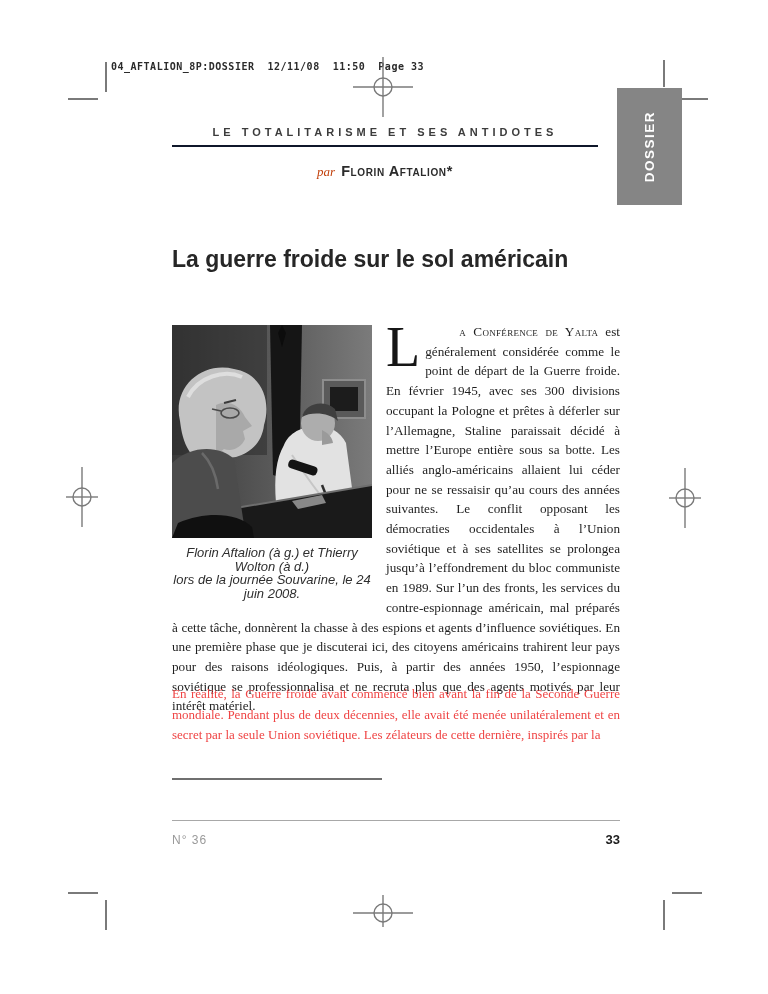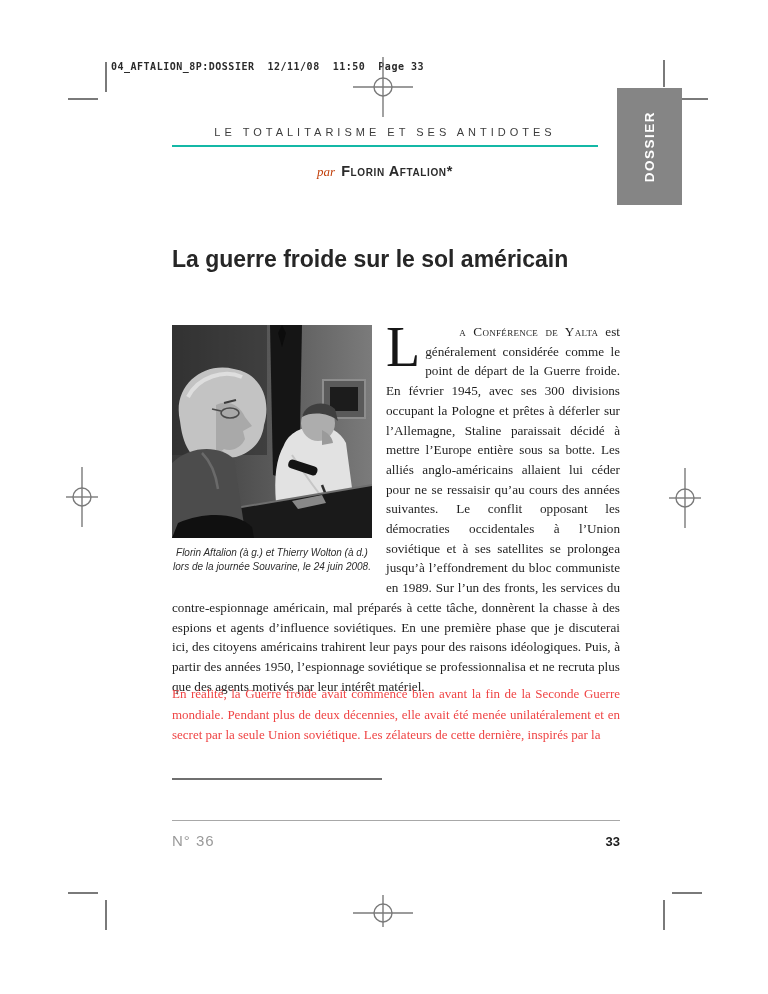--- a/index.html
+++ b/index.html
@@ -21,22 +21,22 @@
   }
   .dossier-tab span{
     writing-mode:vertical-rl;transform:rotate(180deg);
     font-family:"Liberation Sans",sans-serif;font-weight:bold;font-size:13.5px;
     letter-spacing:1.5px;color:#ffffff;
   }
   
   .rubric{
     position:absolute;left:172px;top:126px;width:426px;
     text-align:center;font-family:"Liberation Sans",sans-serif;
-    font-weight:normal;font-size:11px;letter-spacing:4px;color:#3c3c3c;
-    padding-bottom:7px;border-bottom:2px solid #14b8a6;
+    font-weight:bold;font-size:11px;letter-spacing:4px;color:#3c3c3c;
+    padding-bottom:7px;border-bottom:2px solid #0f172a;
   }
   .byline{
     position:absolute;left:172px;top:162px;width:426px;text-align:center;
   }
   .byline .par{font-style:italic;font-size:13px;color:#c2410c;margin-right:6px;}
   .byline .author{
     font-family:"Liberation Sans",sans-serif;font-weight:bold;font-size:14.5px;
     font-variant:small-caps;letter-spacing:.6px;color:#2b2b2b;
   }
   .article-title{
@@ -46,21 +46,21 @@
   }
   
   .body-block{
     position:absolute;left:172px;top:322px;width:448px;
     font-size:13.2px;line-height:19.7px;text-align:justify;color:#1e1e1e;
   }
   figure.photo{float:left;width:200px;margin:3px 14px 8px 0;padding:0;}
   figure.photo svg{display:block;}
   figcaption{
     margin-top:8px;font-family:"Liberation Sans",sans-serif;font-style:italic;
-    font-size:10px;line-height:13.5px;text-align:center;color:#2e2e2e;
+    font-size:13px;line-height:13.5px;text-align:center;color:#2e2e2e;
   }
   .dropcap{
     float:left;font-family:"Liberation Serif",serif;font-size:56px;
     line-height:.82;margin:3px 5px 0 0;color:#161616;
   }
   .smallcaps{font-variant:small-caps;letter-spacing:.3px;margin-left:34px;}
   
   .section-block{position:absolute;left:172px;top:684px;width:448px;}
   .section-heading{
     margin:0 0 15px 0;font-family:"Liberation Sans",sans-serif;
@@ -71,21 +71,21 @@
   }
   
   .footnote-block{position:absolute;left:172px;top:778px;width:448px;}
   .footnote-rule{width:210px;height:2px;background:#6f6f6f;margin-bottom:7px;}
   .footnote-text{font-size:10.5px;color:#222;line-height:14px;}
   .footnote-text .marker{margin-right:7px;}
   .pagefooter{position:absolute;left:172px;top:820px;width:448px;}
   .footer-rule{width:448px;height:1px;background:#a8a8a8;margin-bottom:11px;}
   .footer-row{display:flex;justify-content:space-between;align-items:baseline;}
   .issue{
-    font-family:"Liberation Sans",sans-serif;font-size:15px;color:#9a9a9a;
+    font-family:"Liberation Sans",sans-serif;font-size:12px;color:#9a9a9a;
     letter-spacing:1px;
   }
   .pagenum{
     font-family:"Liberation Sans",sans-serif;font-weight:bold;font-size:13px;
     color:#1c1c1c;
   }
 </style>
 </head>
 <body>
 

